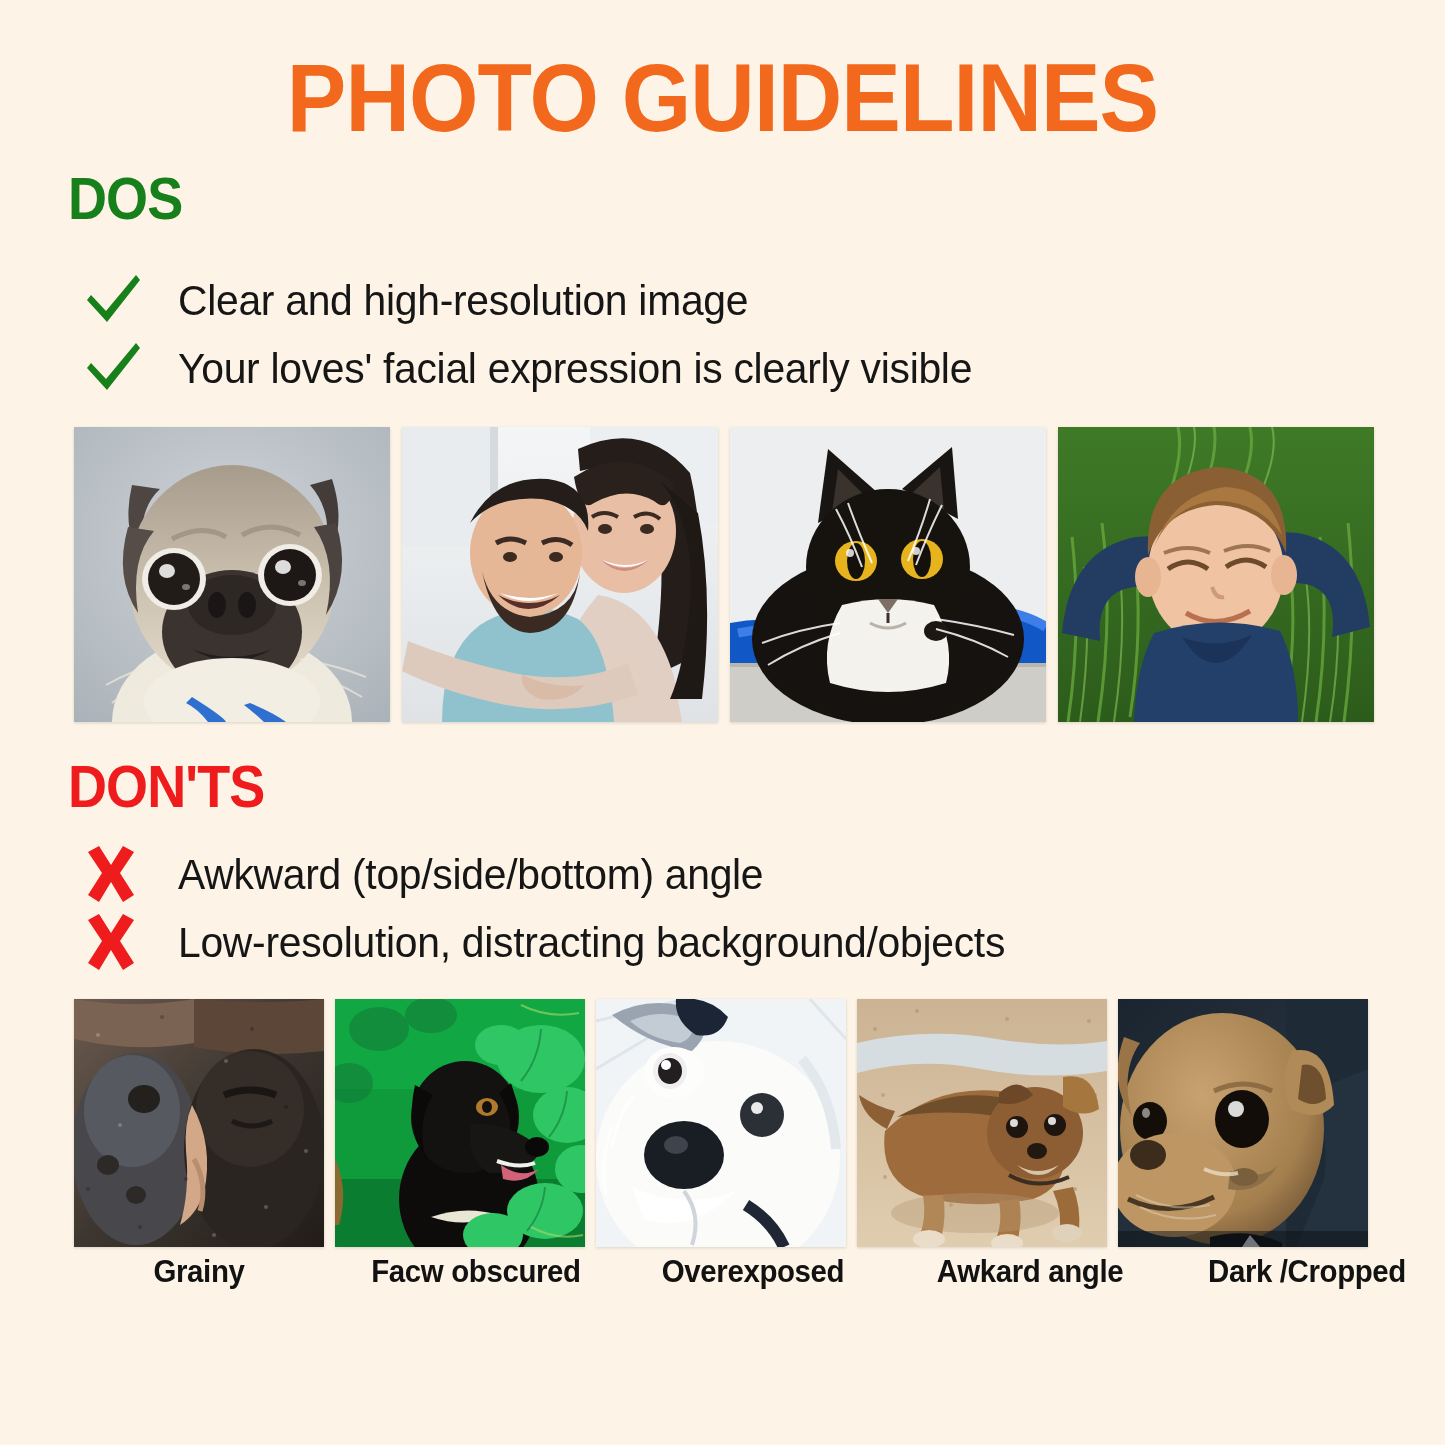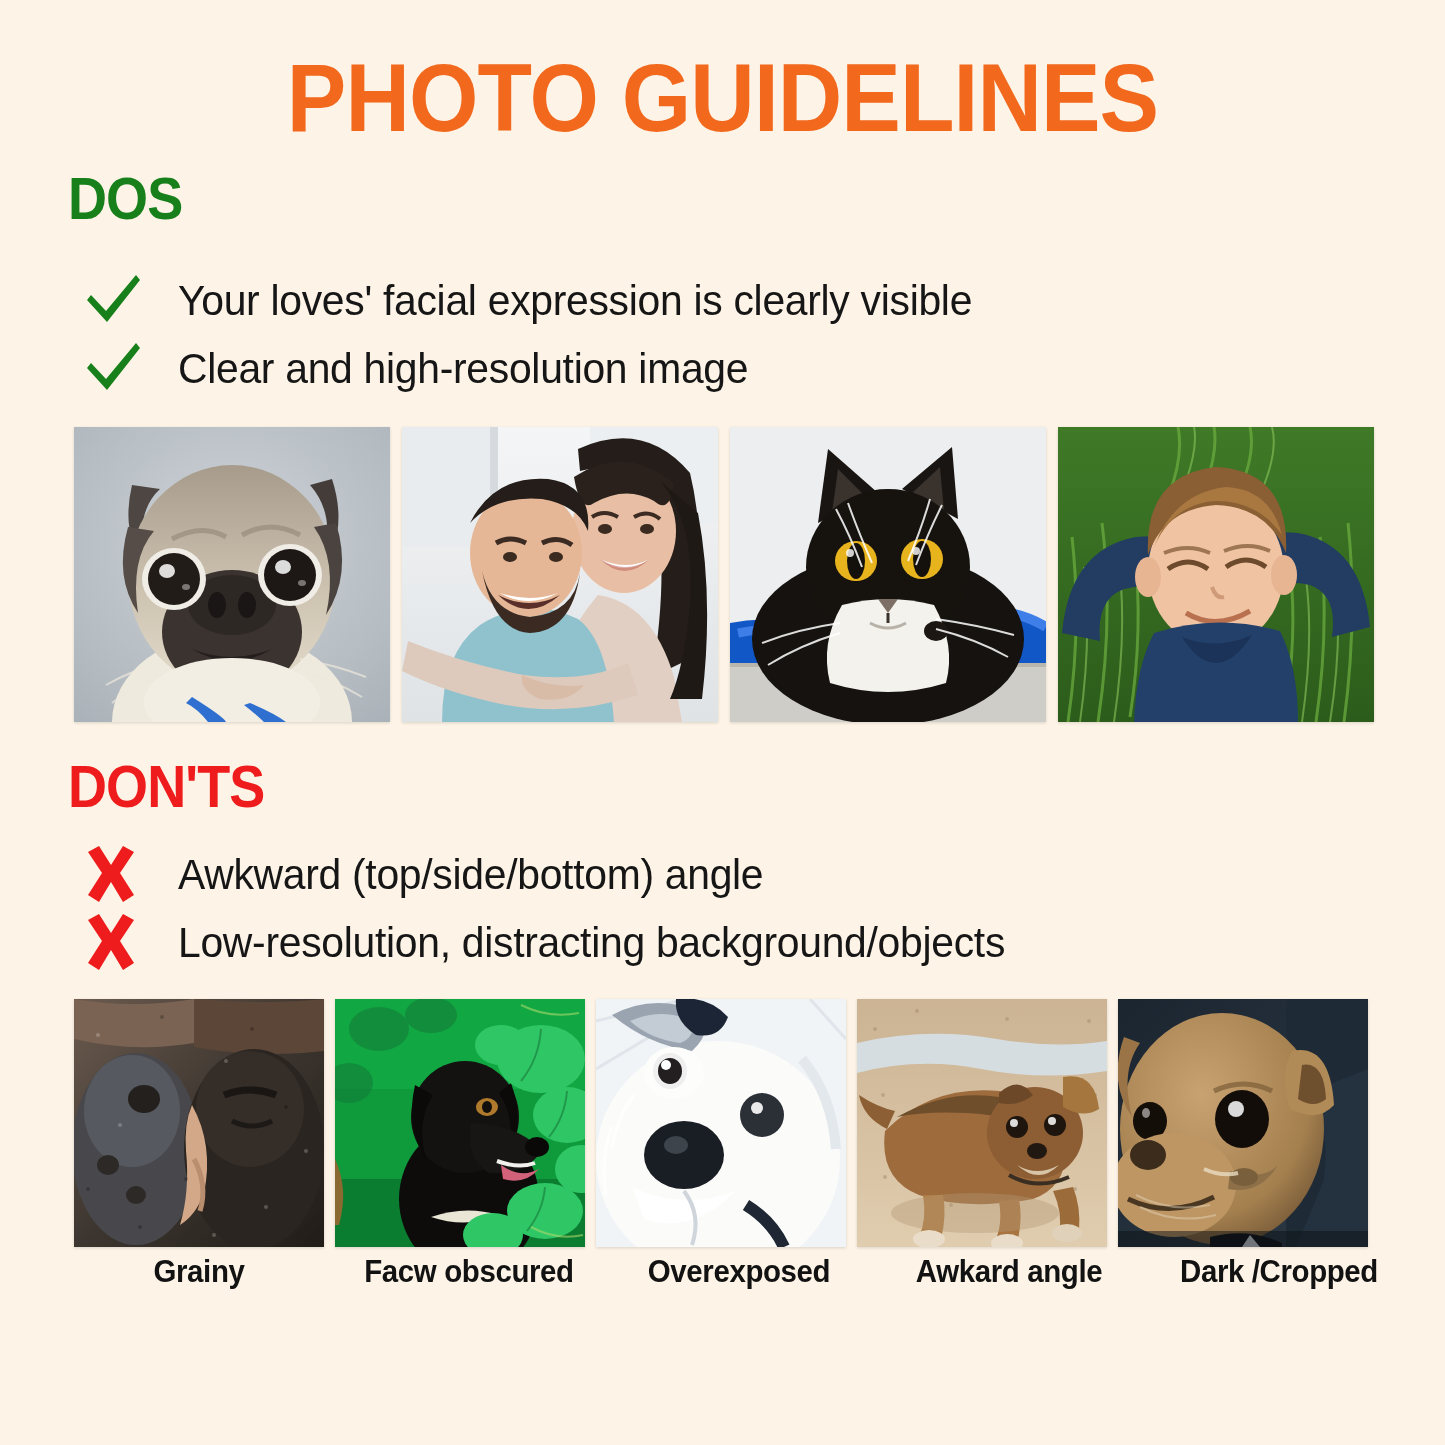--- a/index.html
+++ b/index.html
@@ -115,21 +115,21 @@
   .photo-row.bottom .photo { width: 250px; height: 248px; }
 
   .photo svg { display: block; width: 100%; height: 100%; }
 
   
   .captions {
     position: absolute;
     left: 74px;
     top: 1252px;
     display: flex;
-    gap: 20px;
+    gap: 27px;
   }
   .caption {
     width: 250px;
     text-align: center;
     font-family: "Liberation Sans", sans-serif;
     font-weight: bold;
     font-size: 31px;
     line-height: 40px;
     color: #121212;
     letter-spacing: -0.4px;
@@ -146,30 +146,30 @@
   <div class="sec-head dos">DOS</div>
 
   <div class="bullets dos">
 
     <div class="bullet-row">
       <span class="bullet-mark">
         <svg width="62" height="58" viewBox="0 0 62 58">
           <path d="M5 29 L9 24 L24 40 L54 4 L58 9 L25 51 Z" fill="#17801a"></path>
         </svg>
       </span>
-      <span class="bullet-text">Your loves' facial expression is clearly visible</span>
+      <span class="bullet-text">Clear and high-resolution  image</span>
     </div>
 
     <div class="bullet-row">
       <span class="bullet-mark">
         <svg width="62" height="58" viewBox="0 0 62 58">
           <path d="M5 29 L9 24 L24 40 L54 4 L58 9 L25 51 Z" fill="#17801a"></path>
         </svg>
       </span>
-      <span class="bullet-text">Clear and high-resolution  image</span>
+      <span class="bullet-text">Your loves' facial expression is clearly visible</span>
     </div>
 
   </div>
 
   <div class="photo-row top">
 
     <div class="photo">
       <svg viewBox="0 0 316 295" preserveAspectRatio="xMidYMid slice">
         <defs>
           <radialGradient id="pugbg" cx="50%" cy="40%" r="80%">

